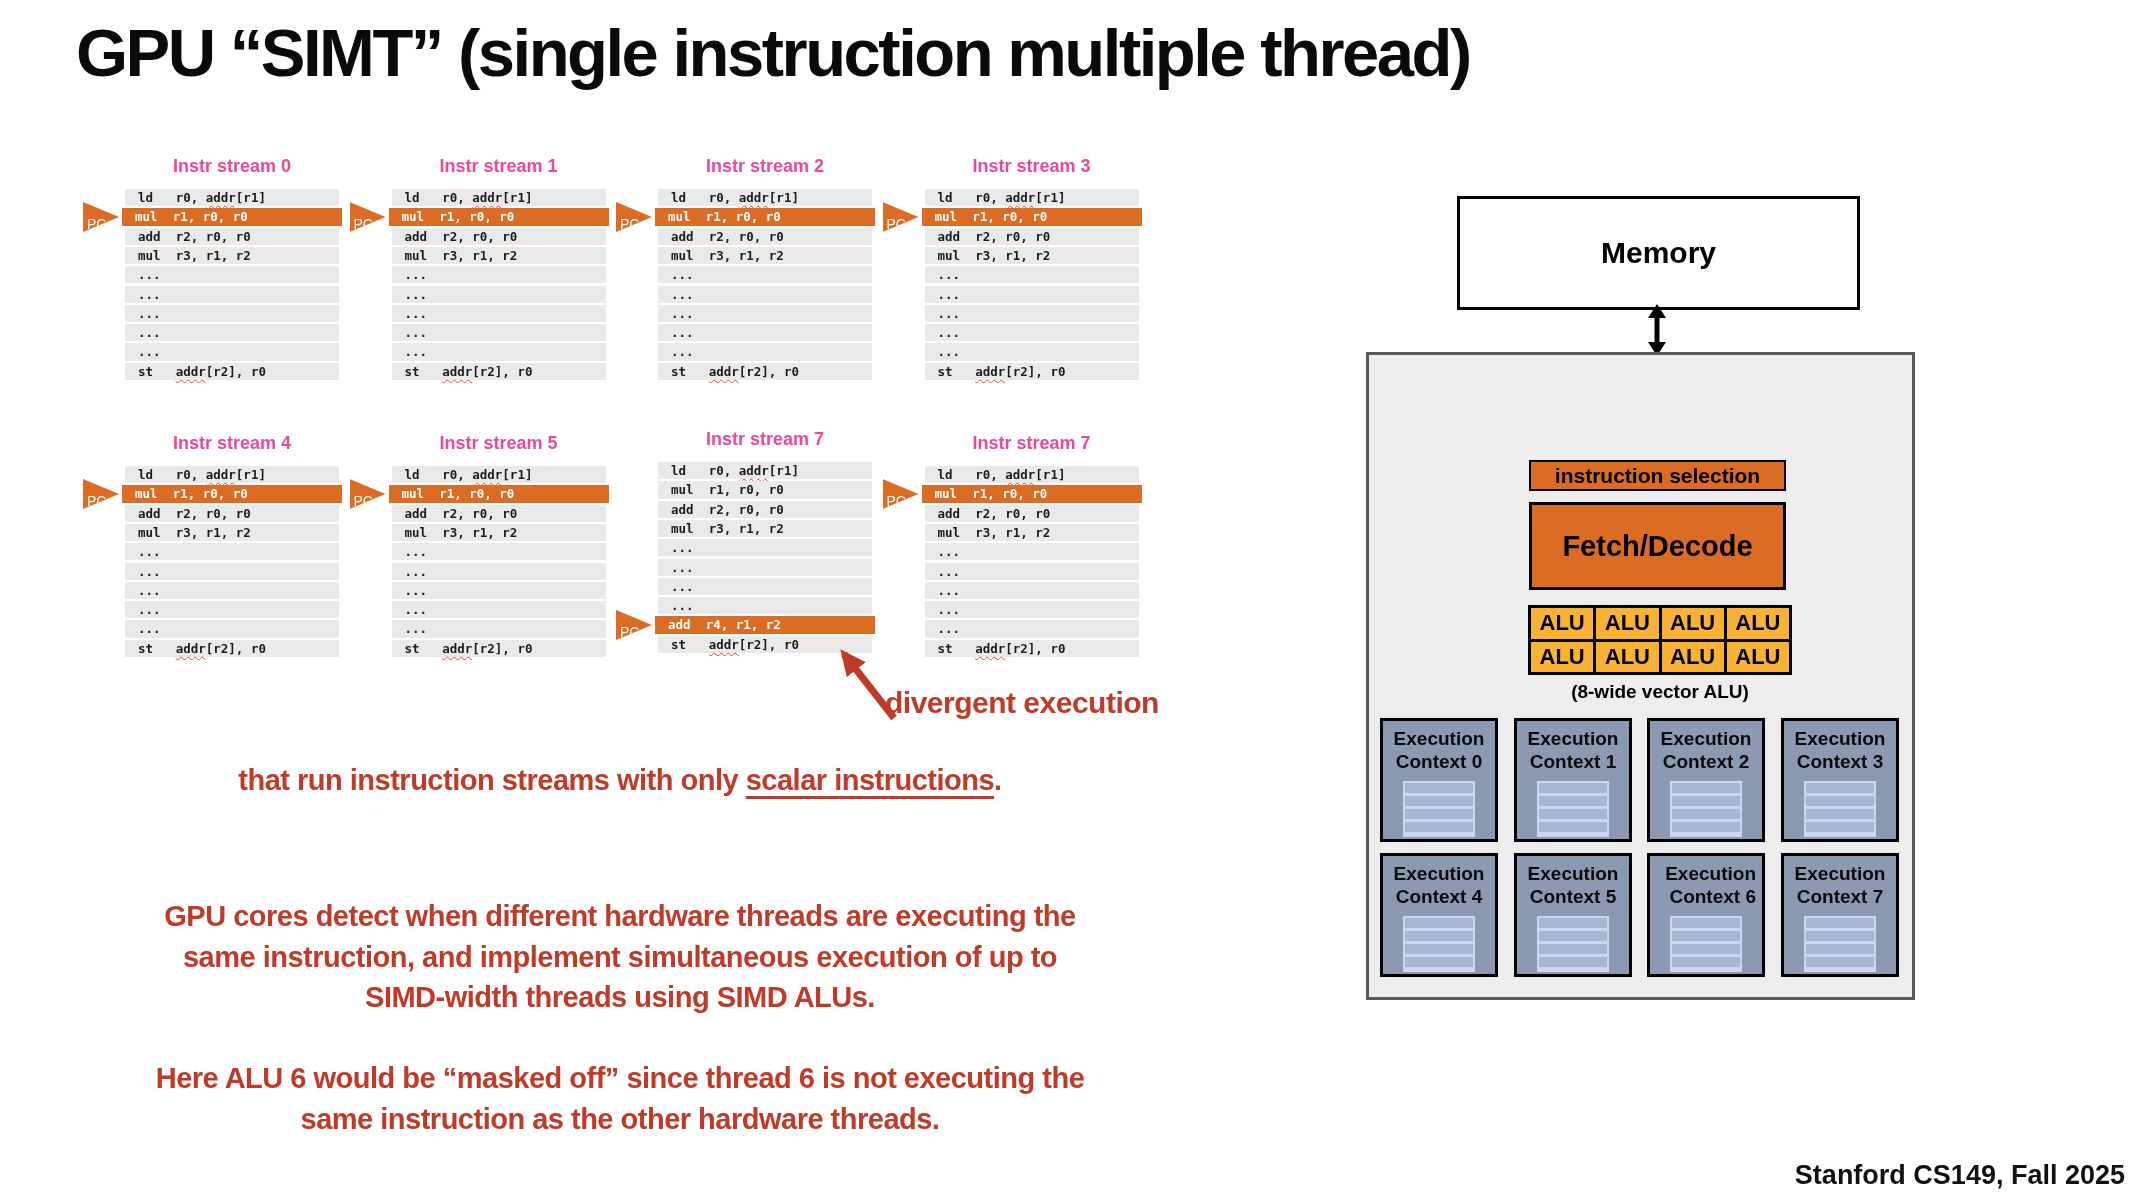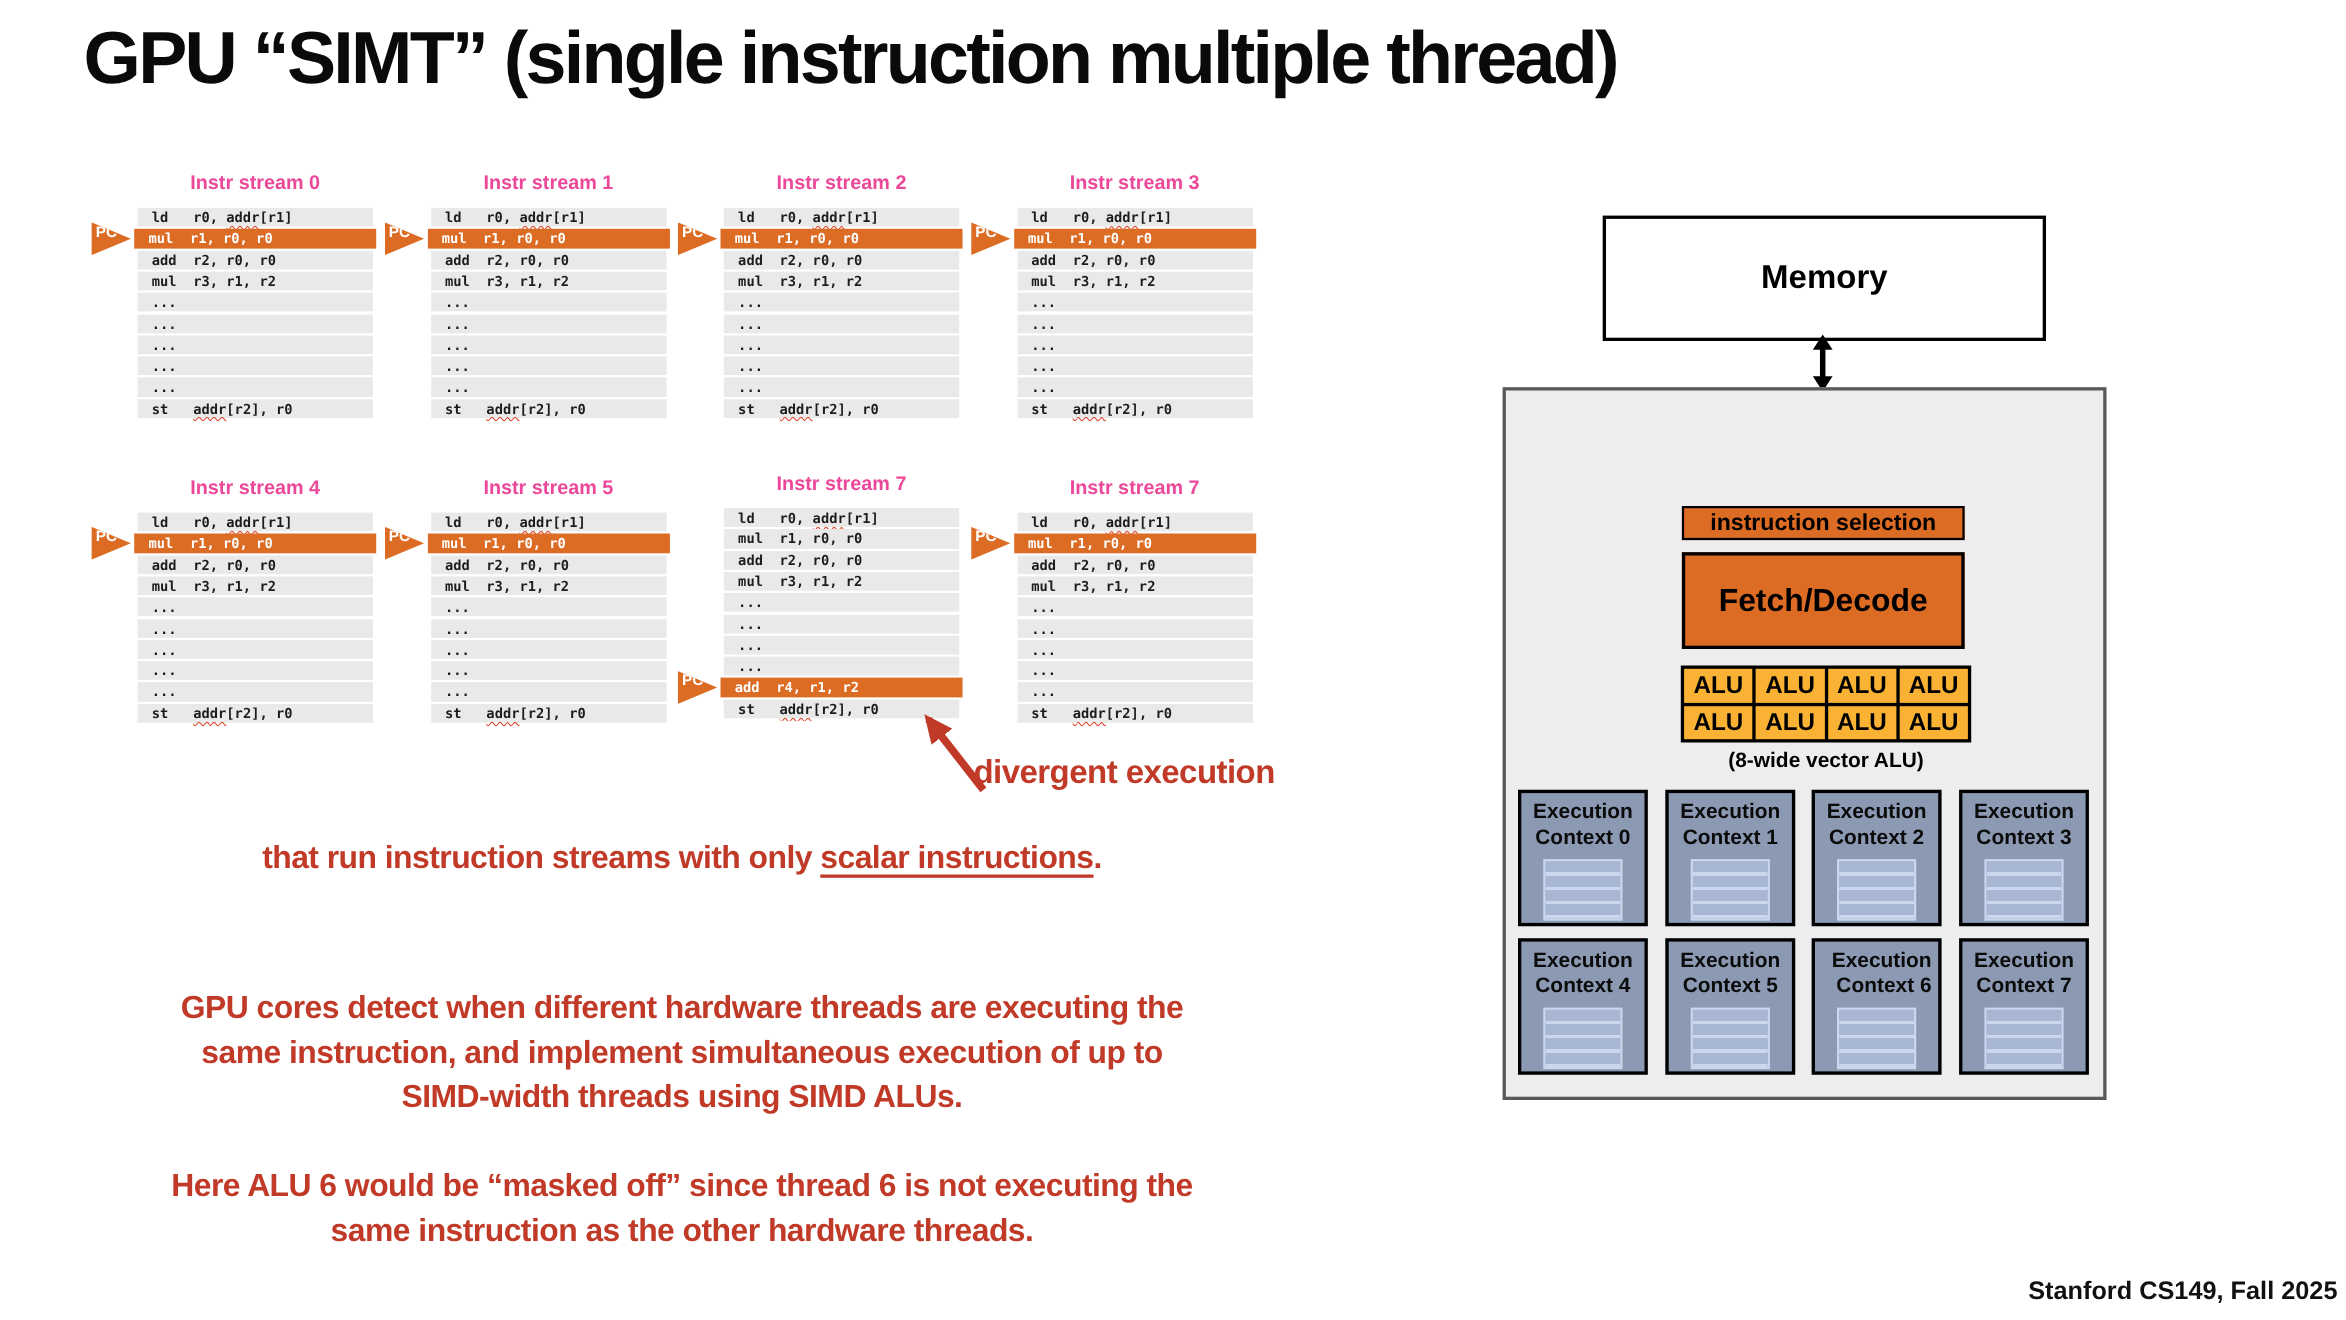--- a/index.html
+++ b/index.html
@@ -7,35 +7,35 @@
     position:relative;width:2133px;height:1200px;background:#ffffff;overflow:hidden;
     font-family:"Liberation Sans", sans-serif;
     --orange:#DC6B23; --alu-yellow:#F9B233; --slate:#8B99B3; --regblue:#A7B6D2;
     --regline:#CBD7EE; --rowgray:#E9E9E9; --red:#C13A28; --cachegray:#C6C7C9; --corebg:#EDEDED;
   }
   .title{
     position:absolute;left:76px;top:14px;width:1900px;
     font-size:67px;font-weight:bold;letter-spacing:-2.5px;color:#0a0a0a;white-space:nowrap;
   }
   .footer{
-    position:absolute;right:8px;top:1160px;font-size:23px;font-weight:bold;color:#111;
+    position:absolute;right:8px;top:1160px;font-size:27px;font-weight:bold;color:#111;
   }
   
   .stream{position:absolute;width:270px;height:245px;}
   .stream-hdr{position:absolute;left:45px;top:0;width:214px;text-align:center;
     font-size:18px;font-weight:bold;color:#ec4899;white-space:nowrap;}
   .asm-row{position:absolute;left:45px;width:214px;height:17.3px;background:var(--rowgray);
     font-family:"DejaVu Sans Mono", monospace;font-weight:bold;font-size:12.5px;line-height:17.5px;
     color:#1c1c1c;white-space:pre;padding-left:13px;box-sizing:border-box;}
   .asm-row.hl{left:42px;width:220px;background:var(--orange);color:#ffffff;}
   .miss{text-decoration-line:underline;text-decoration-style:wavy;text-decoration-color:#E04A33;
     text-decoration-thickness:1px;text-underline-offset:3px;}
   .pc{position:absolute;left:3px;width:36px;height:30px;background:var(--orange);
-    clip-path:polygon(0 0,100% 50%,0 100%);color:#fff;font-size:14px;font-weight:bold;
-    display:flex;align-items:flex-start;padding-left:4px;box-sizing:border-box;}
+    clip-path:polygon(0 0,100% 50%,0 100%);color:#fff;font-size:14px;font-weight:normal;
+    display:flex;align-items:flex-end;padding-left:4px;box-sizing:border-box;}
   
   .divergent-label{position:absolute;left:885px;top:686px;width:300px;font-size:30px;
     font-weight:bold;color:var(--red);white-space:nowrap;letter-spacing:-0.5px;}
   .note{position:absolute;left:40px;width:1160px;text-align:center;color:var(--red);
     font-weight:bold;font-size:29px;line-height:40.5px;letter-spacing:-0.5px;}
   .u{text-decoration-line:underline;text-decoration-thickness:2.5px;text-underline-offset:6px;}
   
   .memory-box{position:absolute;left:1457px;top:196px;width:403px;height:114px;background:#fff;
     border:3px solid #000;box-sizing:border-box;display:flex;align-items:center;justify-content:center;
     font-size:30px;font-weight:bold;color:#000;}

